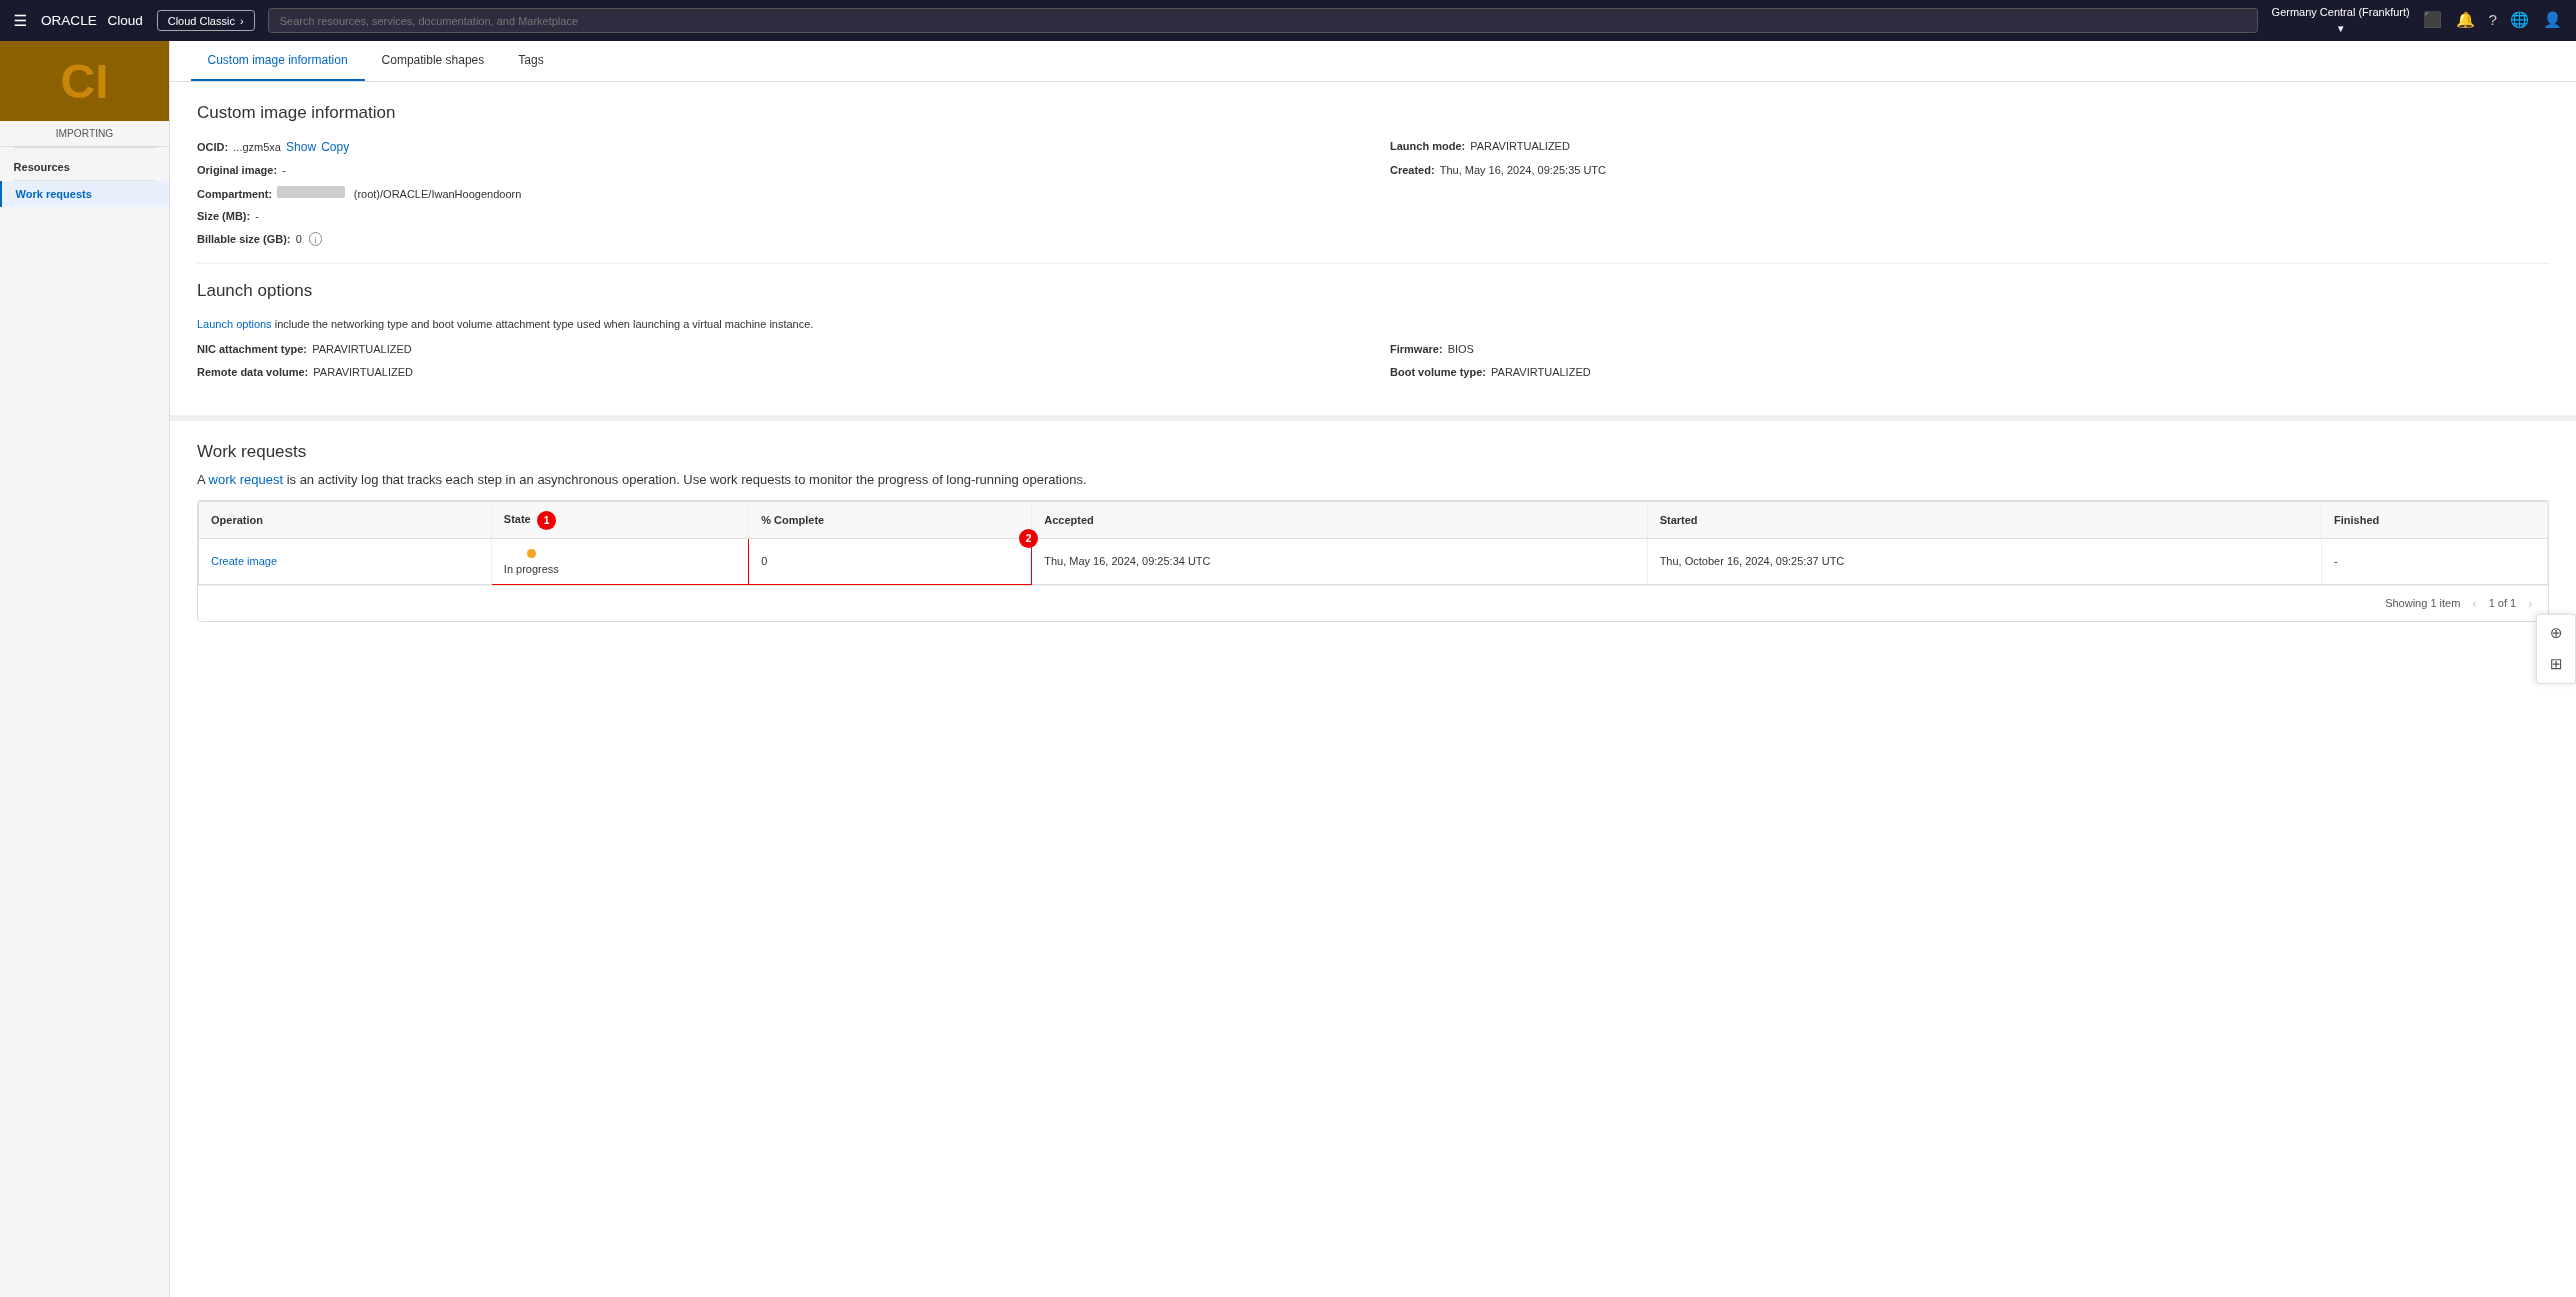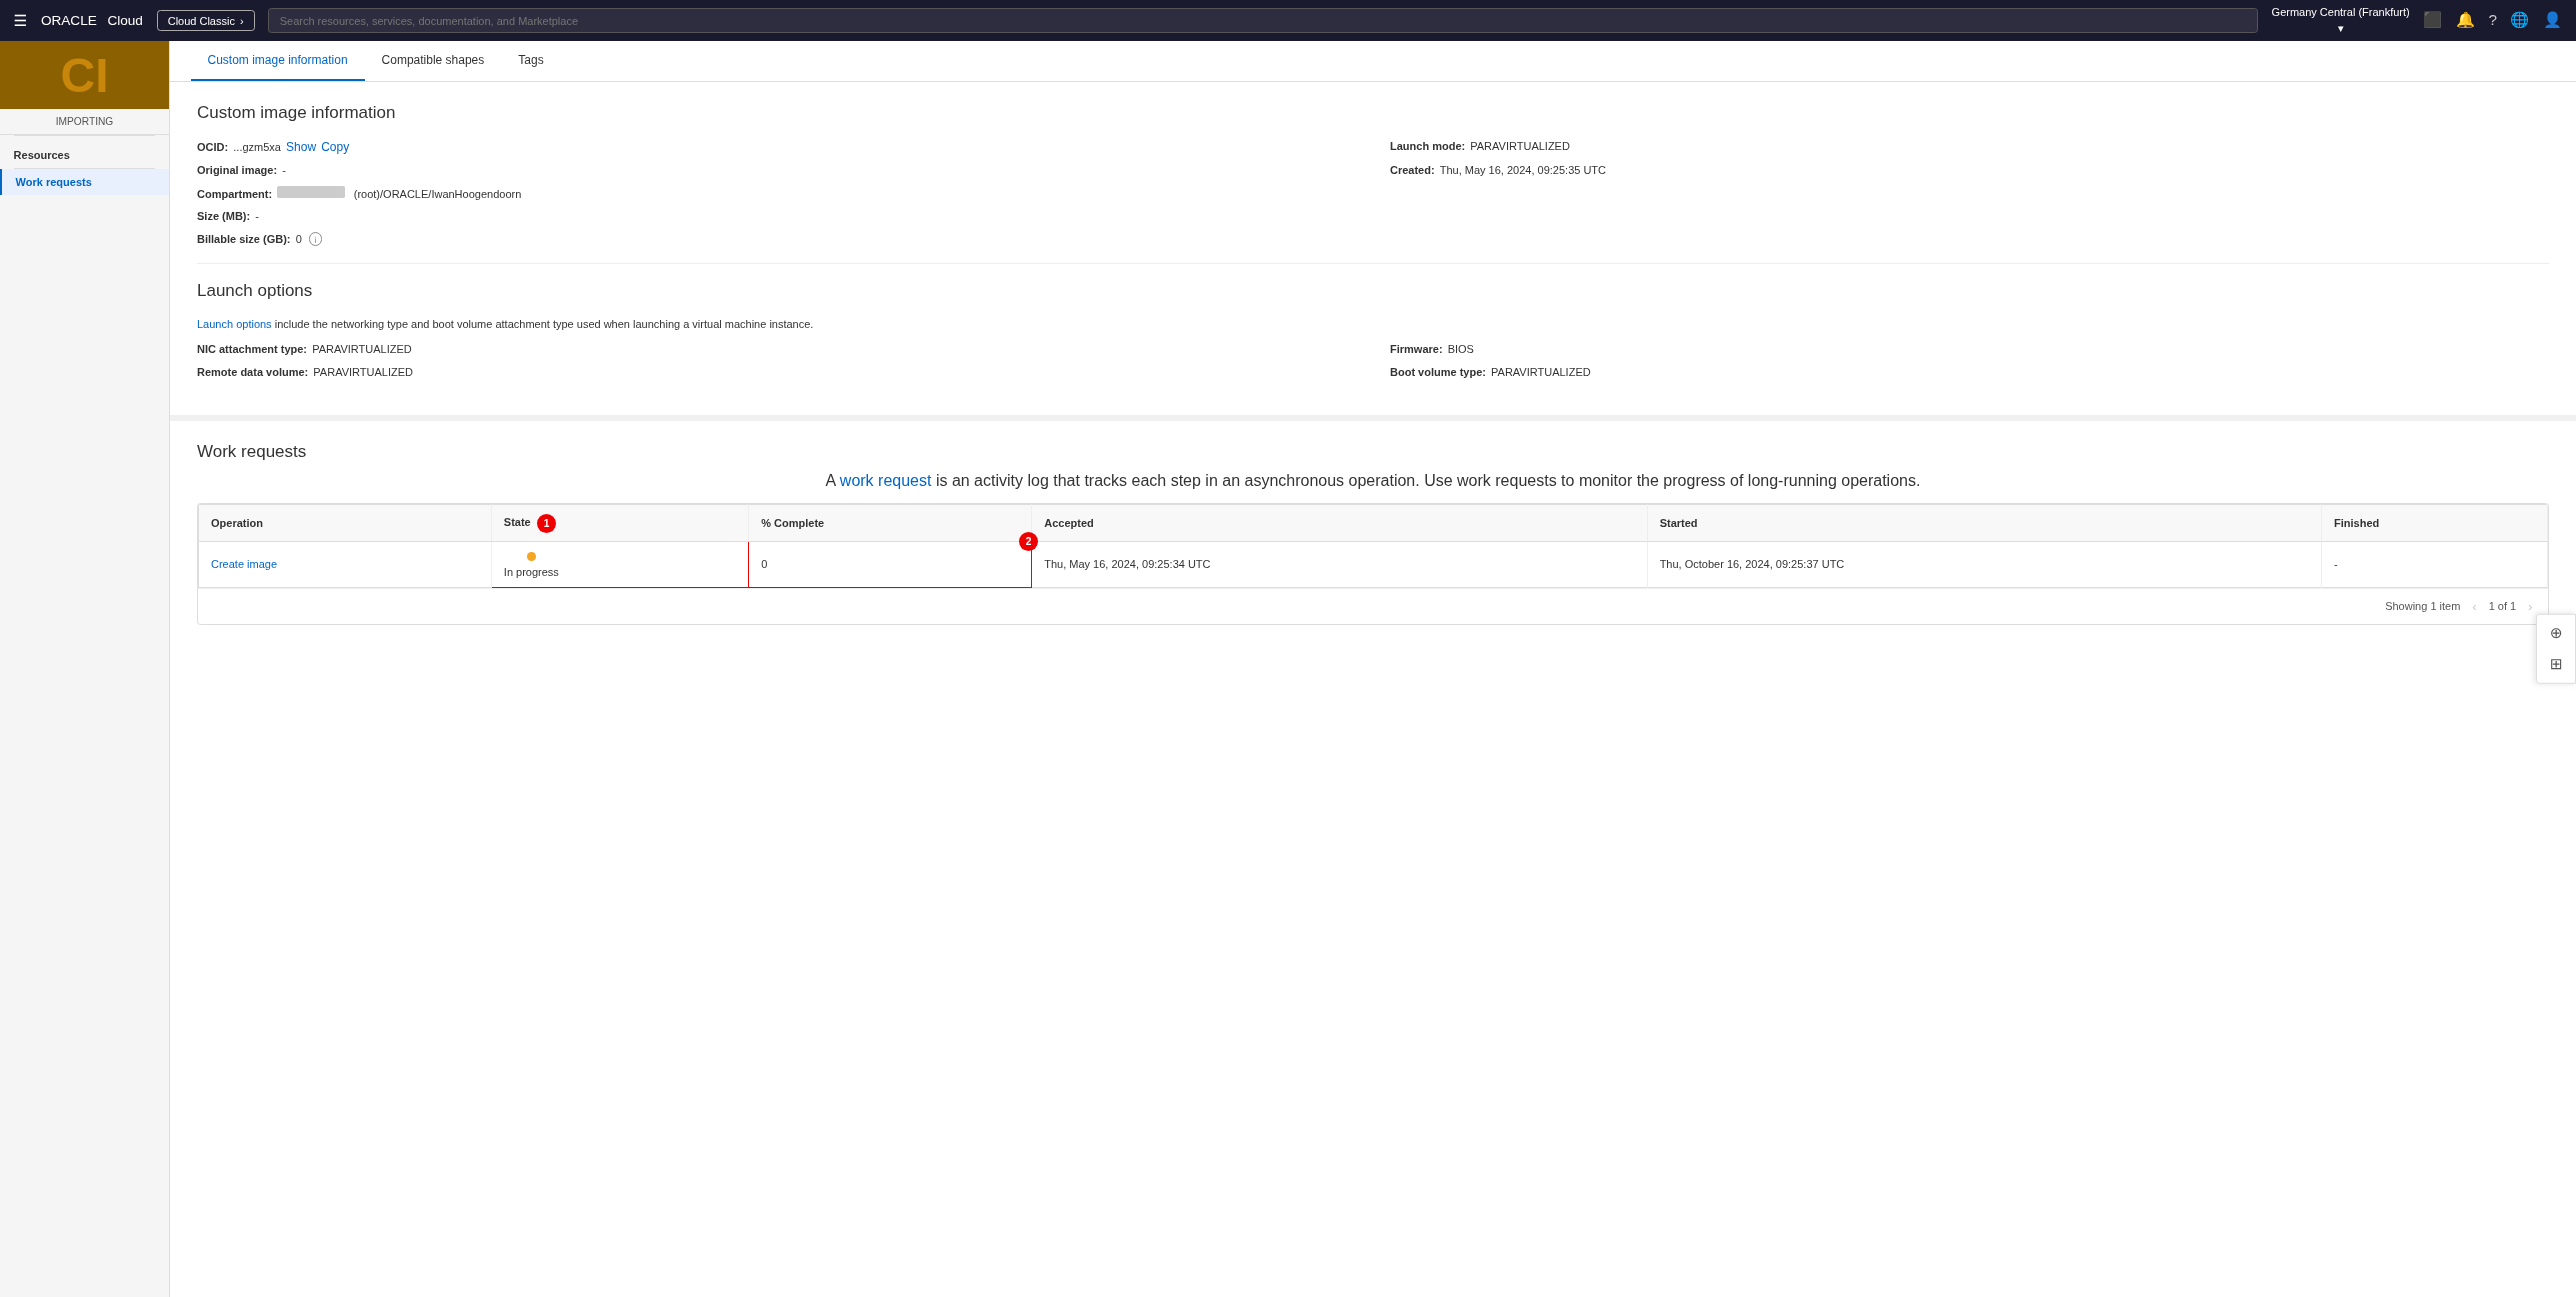--- a/index.html
+++ b/index.html
@@ -47,21 +47,21 @@
     
     .sidebar {
       width: 170px;
       background: #f5f5f5;
       border-right: 0.9px solid #ddd;
       flex-shrink: 0;
       padding: 0;
     }
     .sidebar-image-section {
       background: #8B6000;
-      height: 68px;
+      height: 80px;
       display: flex;
       align-items: center;
       justify-content: center;
       color: #c8860a;
       font-size: 51px;
       font-weight: bold;
       position: relative;
     }
     .sidebar-image-label {
       text-align: center;
@@ -192,24 +192,23 @@
       background: #fff;
     }
 
     .work-requests-title {
       font-size: 17px;
       font-weight: 400;
       margin-bottom: 10.2px;
     }
 
     .work-requests-desc {
-      font-size: 16px;
+      font-size: 13px;
       color: #333;
       margin-bottom: 13.6px;
-      text-align: center;
     }
 
     
     .data-table {
       width: 100%;
       border-collapse: collapse;
       border: 0.9px solid #ddd;
       font-size: 11px;
     }
     .data-table th {

